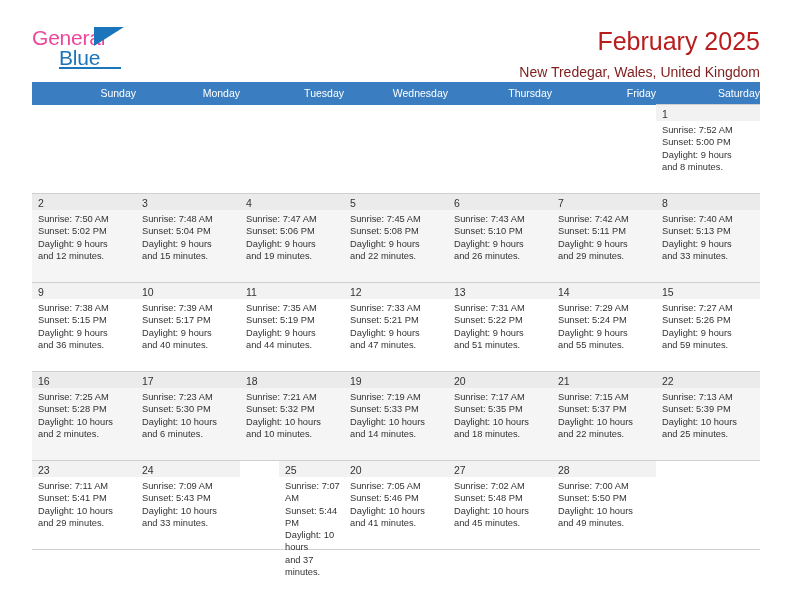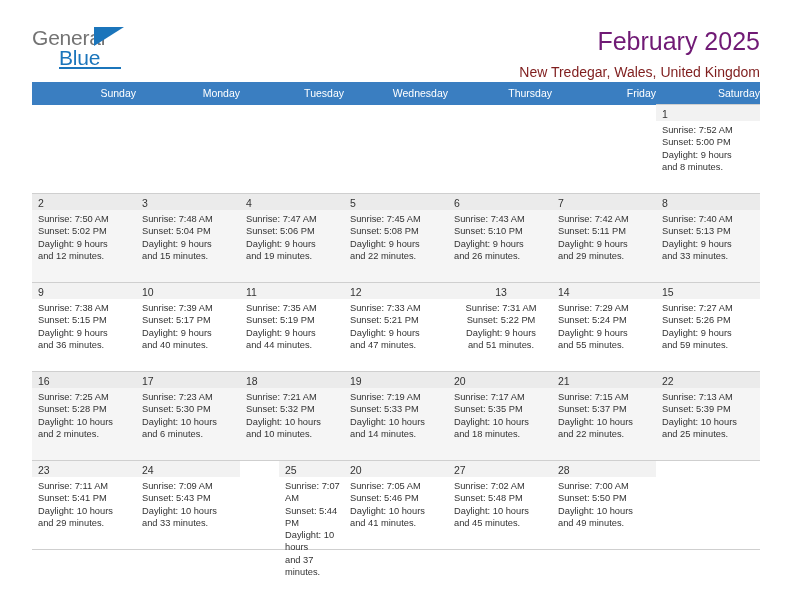--- a/index.html
+++ b/index.html
@@ -36,21 +36,21 @@
     width: 112px;
     height: 46px;
     flex: none;
   }
   .logo-general {
     position: absolute;
     left: 0;
     top: 0;
     font-size: 21px;
     letter-spacing: -0.2px;
-    color: #737373;
+    color: #ec4899;
     font-family: "Liberation Sans", sans-serif;
   }
   .logo-blue {
     position: absolute;
     left: 27px;
     top: 20px;
     font-size: 21px;
     letter-spacing: -0.2px;
     color: #1b75bb;
     font-family: "Liberation Sans", sans-serif;
@@ -72,21 +72,21 @@
     height: 2px;
     background: #1b75bb;
   }
 
   .title-block {
     text-align: right;
     padding-top: 0px;
   }
   .cal-title {
     font-size: 25px;
-    color: #701a75;
+    color: #b91c1c;
     line-height: 30px;
     font-weight: normal;
     margin: 0;
   }
   .cal-subtitle {
     font-size: 14px;
     color: #7f1d1d;
     line-height: 20px;
     margin: 6px 0 0 0;
     font-weight: normal;
@@ -320,21 +320,21 @@
           <td>
             <div class="daycell" style="background: linear-gradient(rgb(242, 242, 242) 0px, rgb(242, 242, 242) 16px, rgb(255, 255, 255) 16px);">
               <div class="daynum">12</div>
               <div class="dayinfo">Sunrise: 7:33 AM
 Sunset: 5:21 PM
 Daylight: 9 hours
 and 47 minutes.</div>
             </div>
           </td>
           <td>
-            <div class="daycell" style="background: linear-gradient(rgb(242, 242, 242) 0px, rgb(242, 242, 242) 16px, rgb(255, 255, 255) 16px); text-align: center;">
+            <div class="daycell" style="background: linear-gradient(rgb(242, 242, 242) 0px, rgb(242, 242, 242) 16px, rgb(255, 255, 255) 16px);">
               <div class="daynum">13</div>
               <div class="dayinfo">Sunrise: 7:31 AM
 Sunset: 5:22 PM
 Daylight: 9 hours
 and 51 minutes.</div>
             </div>
           </td>
           <td>
             <div class="daycell" style="background: linear-gradient(rgb(242, 242, 242) 0px, rgb(242, 242, 242) 16px, rgb(255, 255, 255) 16px);">
               <div class="daynum">14</div>

